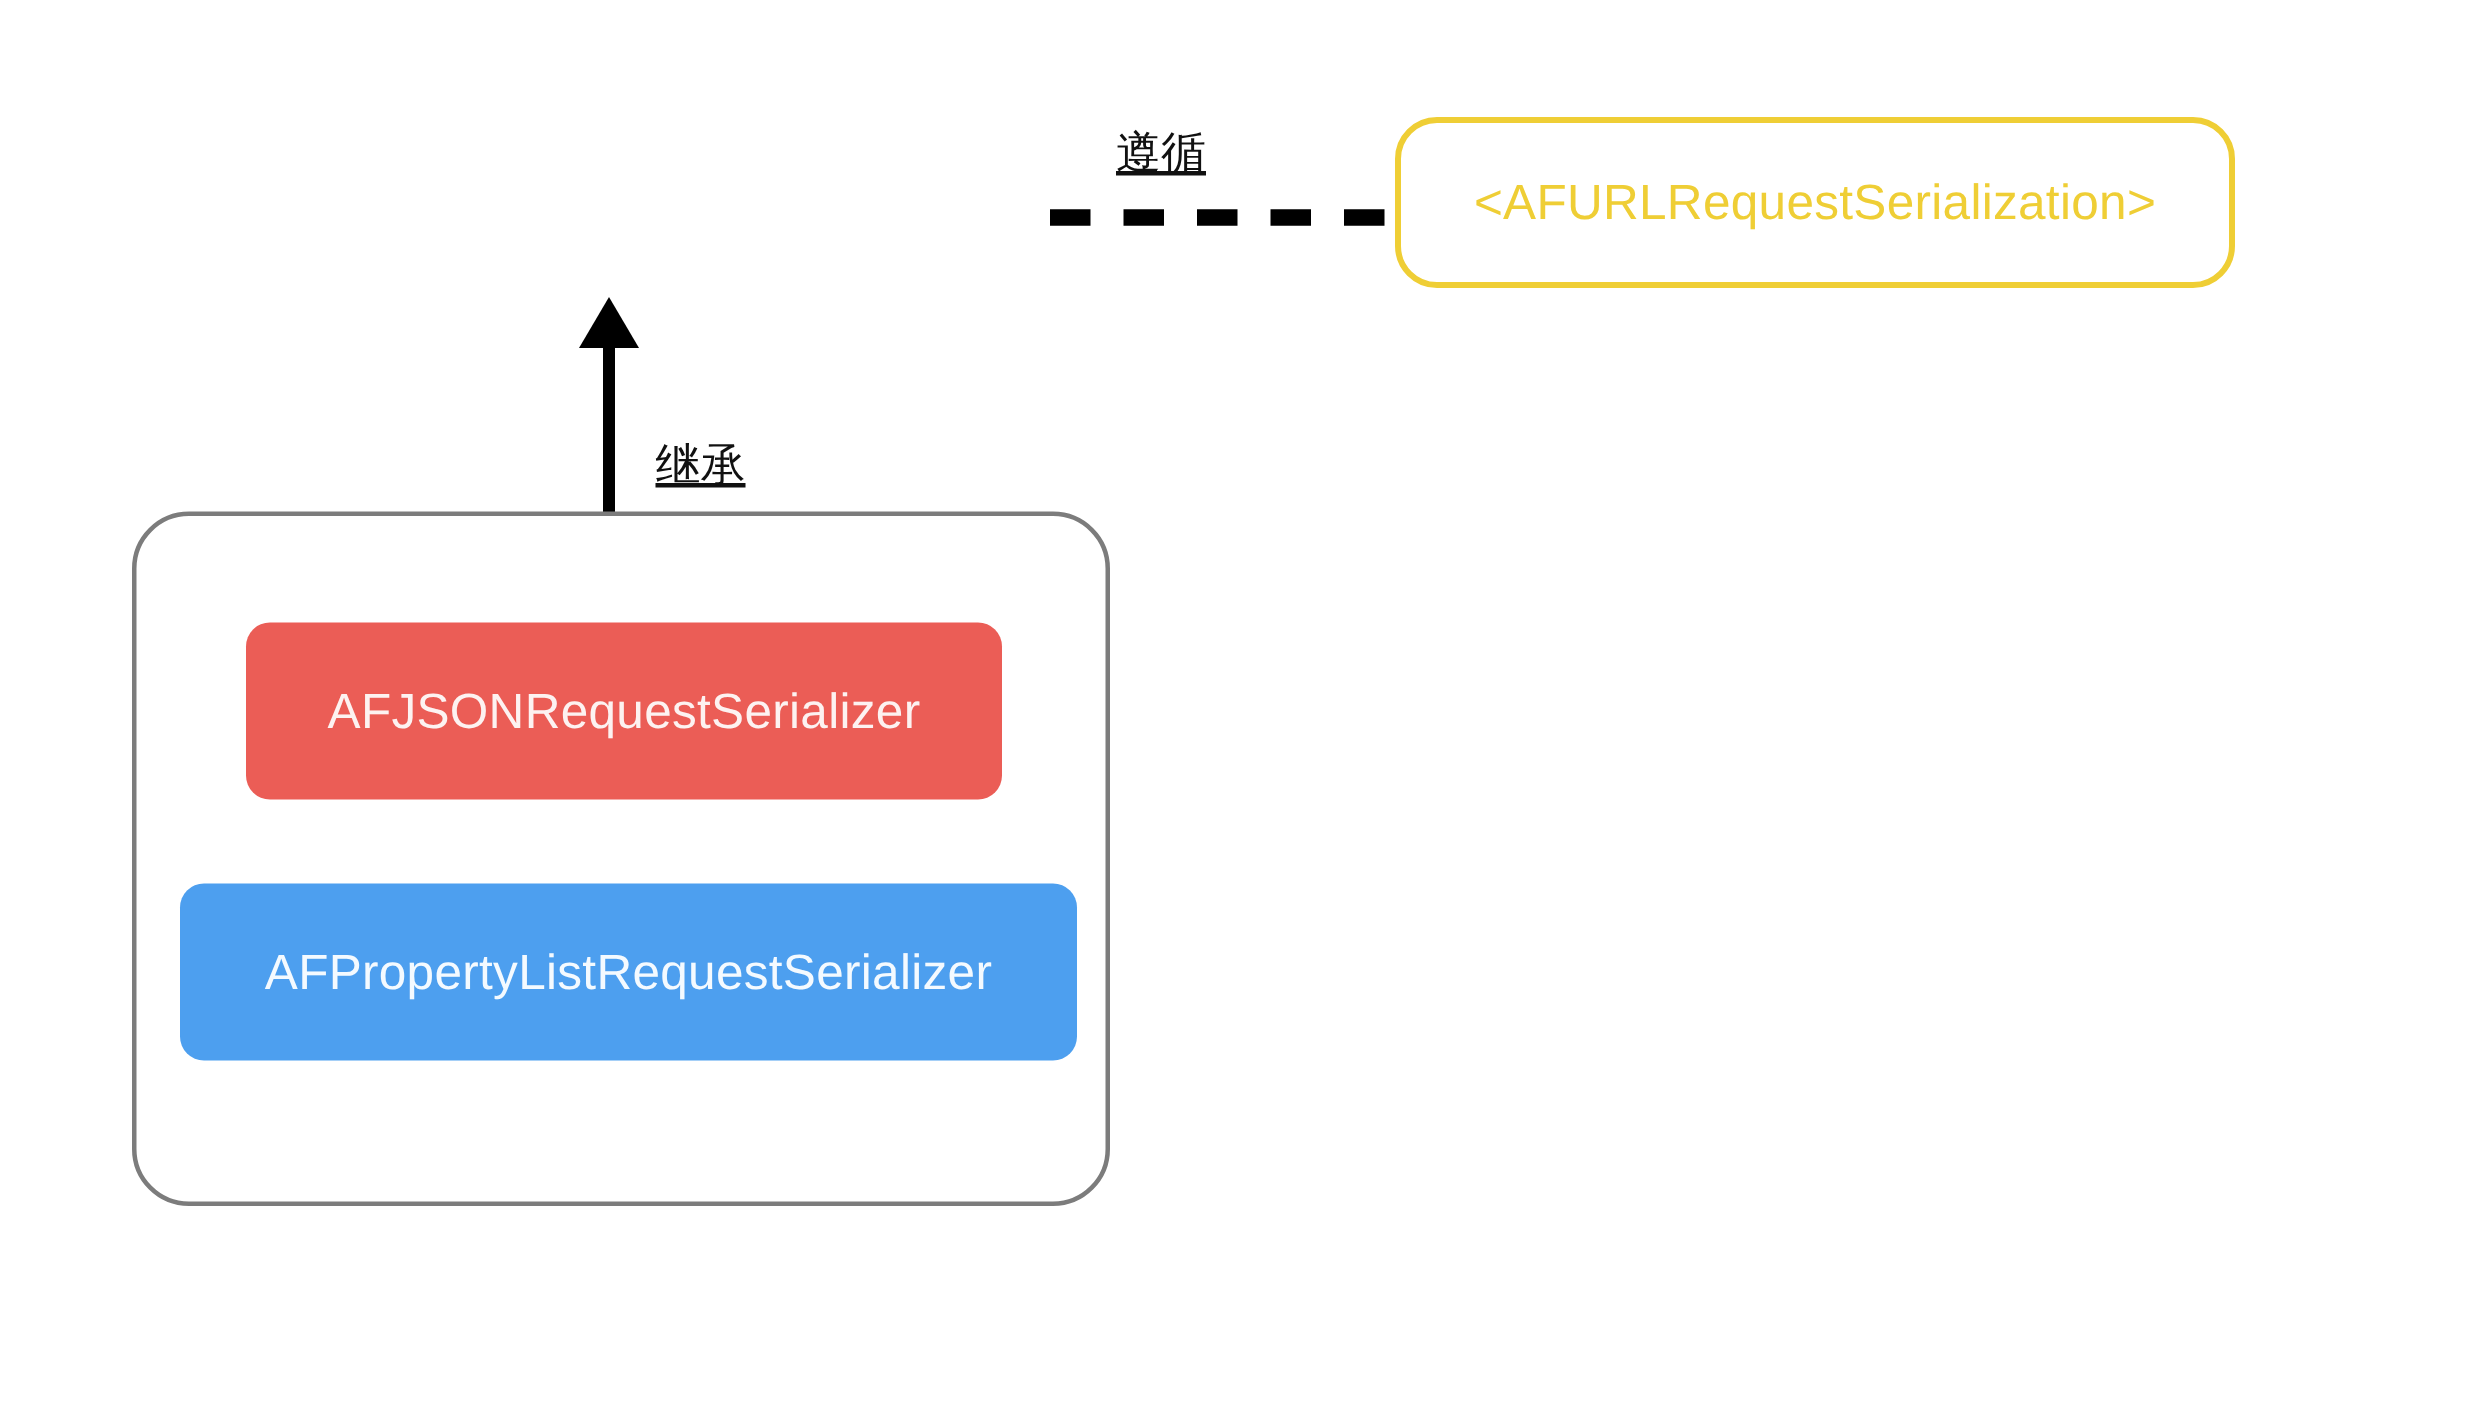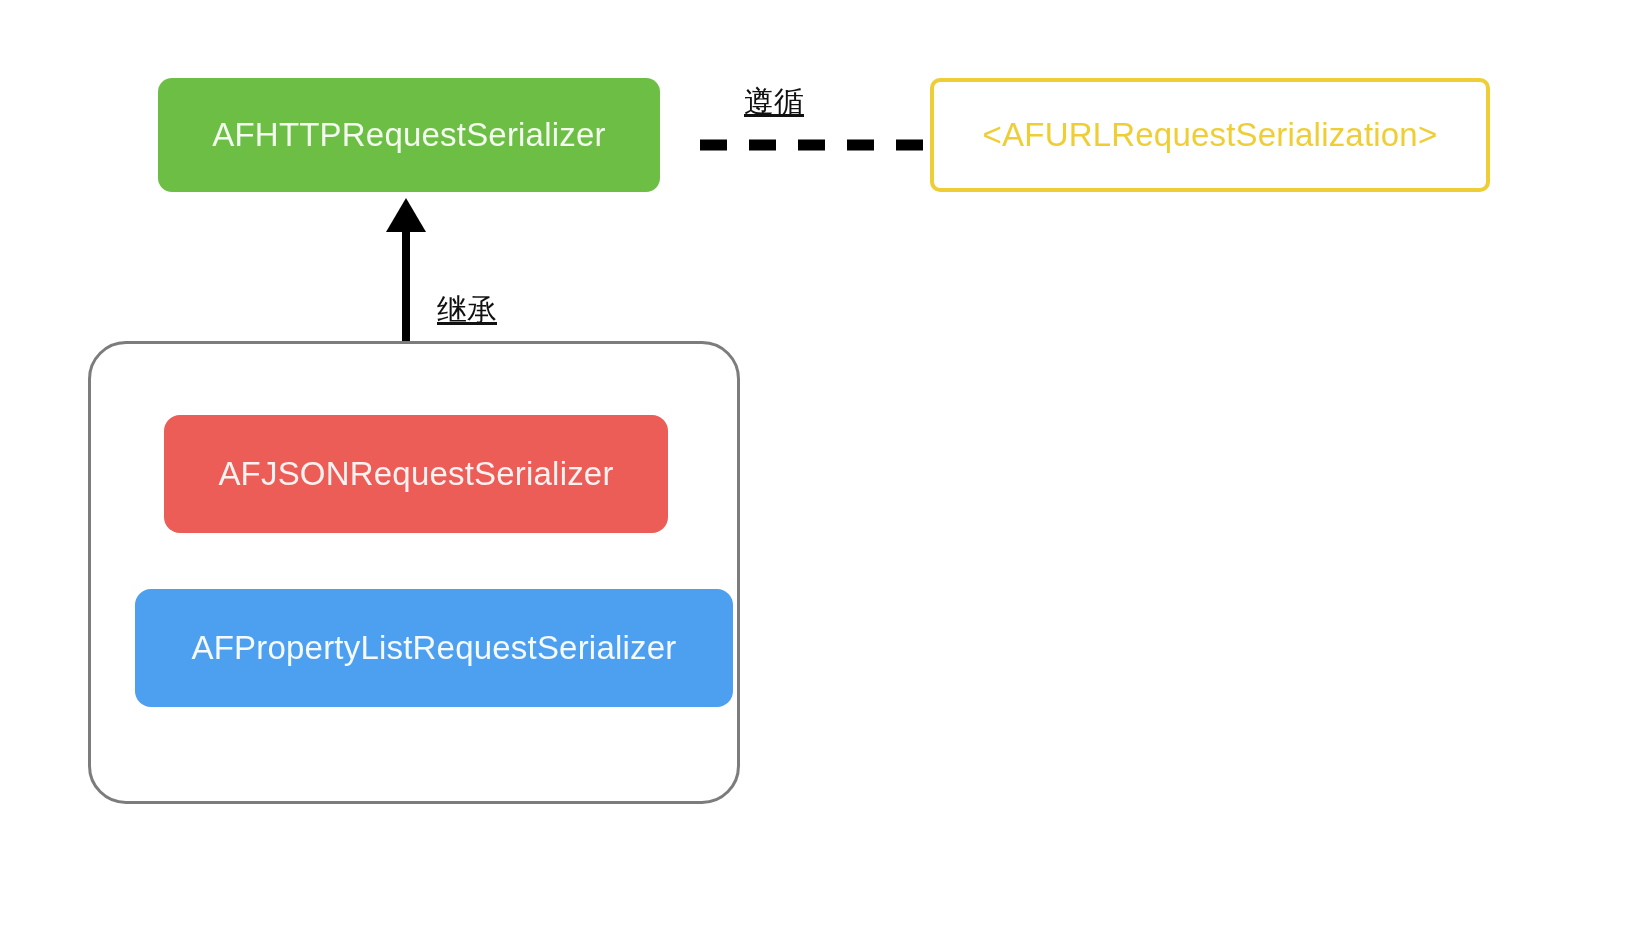--- a/index.html
+++ b/index.html
@@ -41,21 +41,21 @@
   }
 
   
   #node-protocol {
     left: 930px;
     top: 78px;
     width: 560px;
     height: 114px;
     background: #ffffff;
     border: 4px solid #EFCE35;
-    border-radius: 10px;
+    border-radius: 28px;
     color: #EFCE35;
     font-size: 33px;
   }
 
   
   #subclass-group {
     position: absolute;
     left: 88px;
     top: 341px;
     width: 652px;
@@ -81,21 +81,20 @@
   
   #node-plist {
     left: 120px;
     top: 589px;
     width: 598px;
     height: 118px;
     background: #4D9FEF;
     border-radius: 16px;
     color: #f4faff;
     font-size: 33px;
-    margin-left: 15px;
   }
 
   
   .edge-label {
     position: absolute;
     color: #111111;
     font-size: 30px;
     white-space: nowrap;
     text-decoration: underline;
   }
@@ -132,23 +131,20 @@
     </g>
 
     <g>
       <line x1="406" y1="356" x2="406" y2="228" stroke="#000000" stroke-width="8" stroke-linecap="butt"></line>
       <polygon points="386,232 406,198 426,232" fill="#000000"></polygon>
     </g>
   </svg>
 
   <div id="subclass-group"></div>
 
-  <div class="node" id="node-http">
-    <span>AFHTTPRequestSerializer</span>
-  </div>
 
   <div class="node" id="node-protocol">
     <span>&lt;AFURLRequestSerialization&gt;</span>
   </div>
 
   <div class="node" id="node-json">
     <span>AFJSONRequestSerializer</span>
   </div>
 
   <div class="node" id="node-plist">

